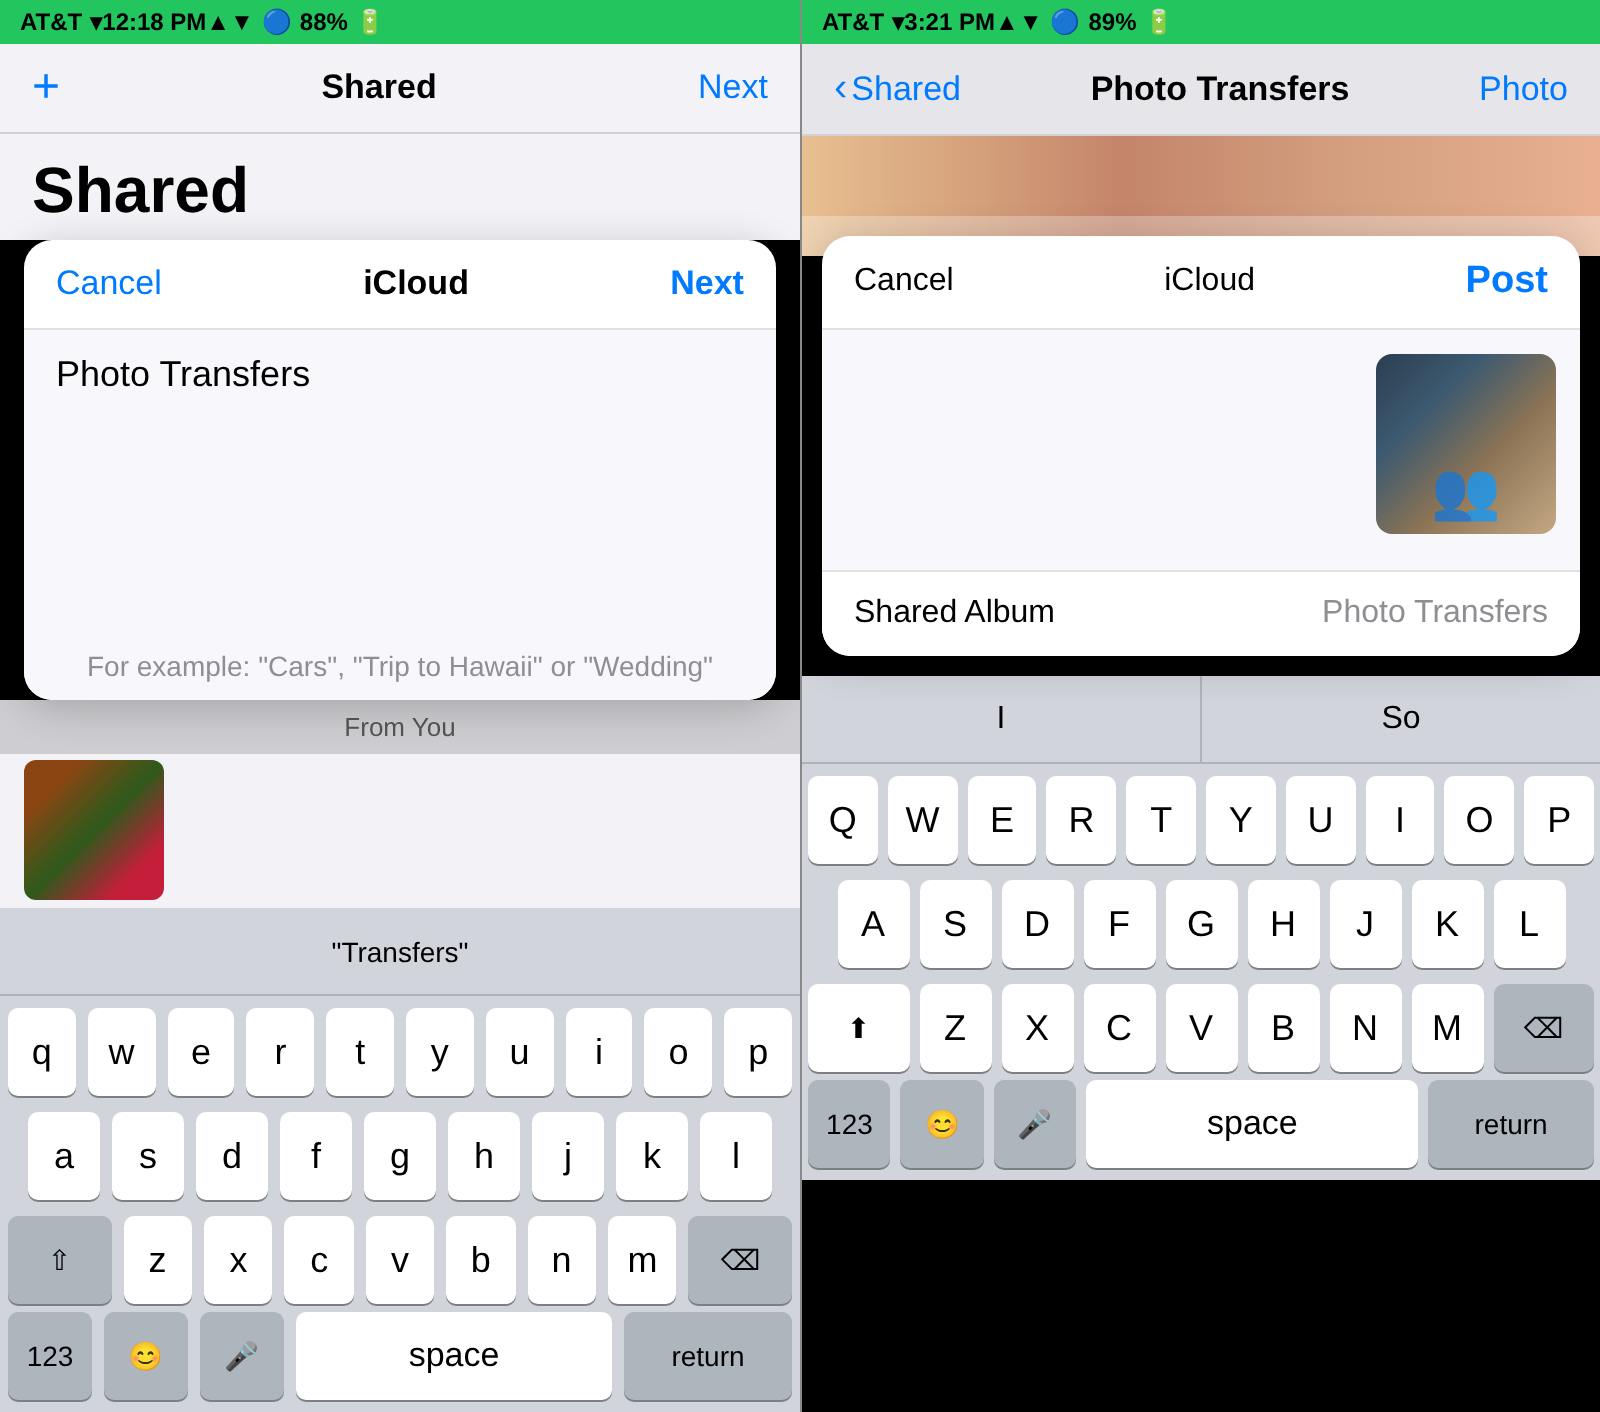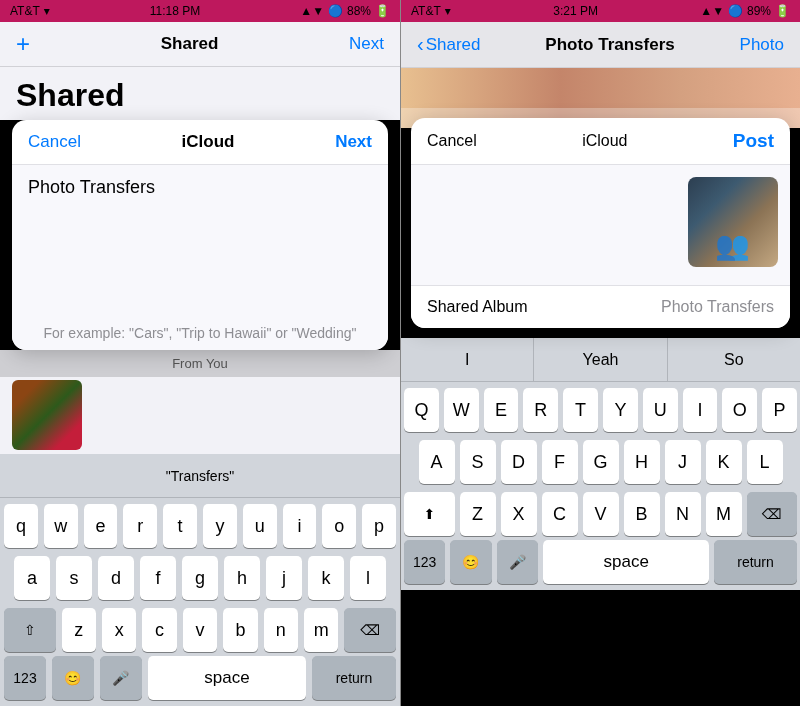--- a/index.html
+++ b/index.html
@@ -18,27 +18,26 @@
       height: 706px;
       display: flex;
       flex-direction: column;
       overflow: hidden;
       position: relative;
     }
 
     
     .status-bar {
       display: flex;
-      justify-content: space-between;
       align-items: center;
       padding: 4px 10px;
-      background: #be185d;
+      background: #22c55e;
       height: 22px;
       font-size: 12px;
-      font-weight: 400;
+      font-weight: 700;
     }
     .status-left { display: flex; align-items: center; gap: 4px; }
     .status-right { display: flex; align-items: center; gap: 4px; }
 
     
     .panel-left .nav-bar {
       background: #f2f2f7;
       display: flex;
       justify-content: space-between;
       align-items: center;
@@ -441,21 +440,21 @@
 </head>
 <body>
 
 <div class="phone-panel panel-left">
 
   <div class="status-bar">
     <div class="status-left">
       <span>AT&amp;T</span>
       <span>▾</span>
     </div>
-    <span>11:18 PM</span>
+    <span>12:18 PM</span>
     <div class="status-right">
       <span>▲▼</span>
       <span>🔵</span>
       <span>88%</span>
       <span>🔋</span>
     </div>
   </div>
 
   <div class="nav-bar">
     <span class="nav-add">+</span>
@@ -574,21 +573,20 @@
     </div>
     <div class="right-modal-footer">
       <span class="footer-label">Shared Album</span>
       <span class="footer-value">Photo Transfers</span>
     </div>
   </div>
 
   <div class="right-keyboard">
     <div class="r-suggestions-bar">
       <div class="suggestion">I</div>
-      <div class="suggestion">Yeah</div>
       <div class="suggestion">So</div>
     </div>
     <div class="right-key-rows">
       <div class="right-key-row">
         <div class="r-key">Q</div>
         <div class="r-key">W</div>
         <div class="r-key">E</div>
         <div class="r-key">R</div>
         <div class="r-key">T</div>
         <div class="r-key">Y</div>

